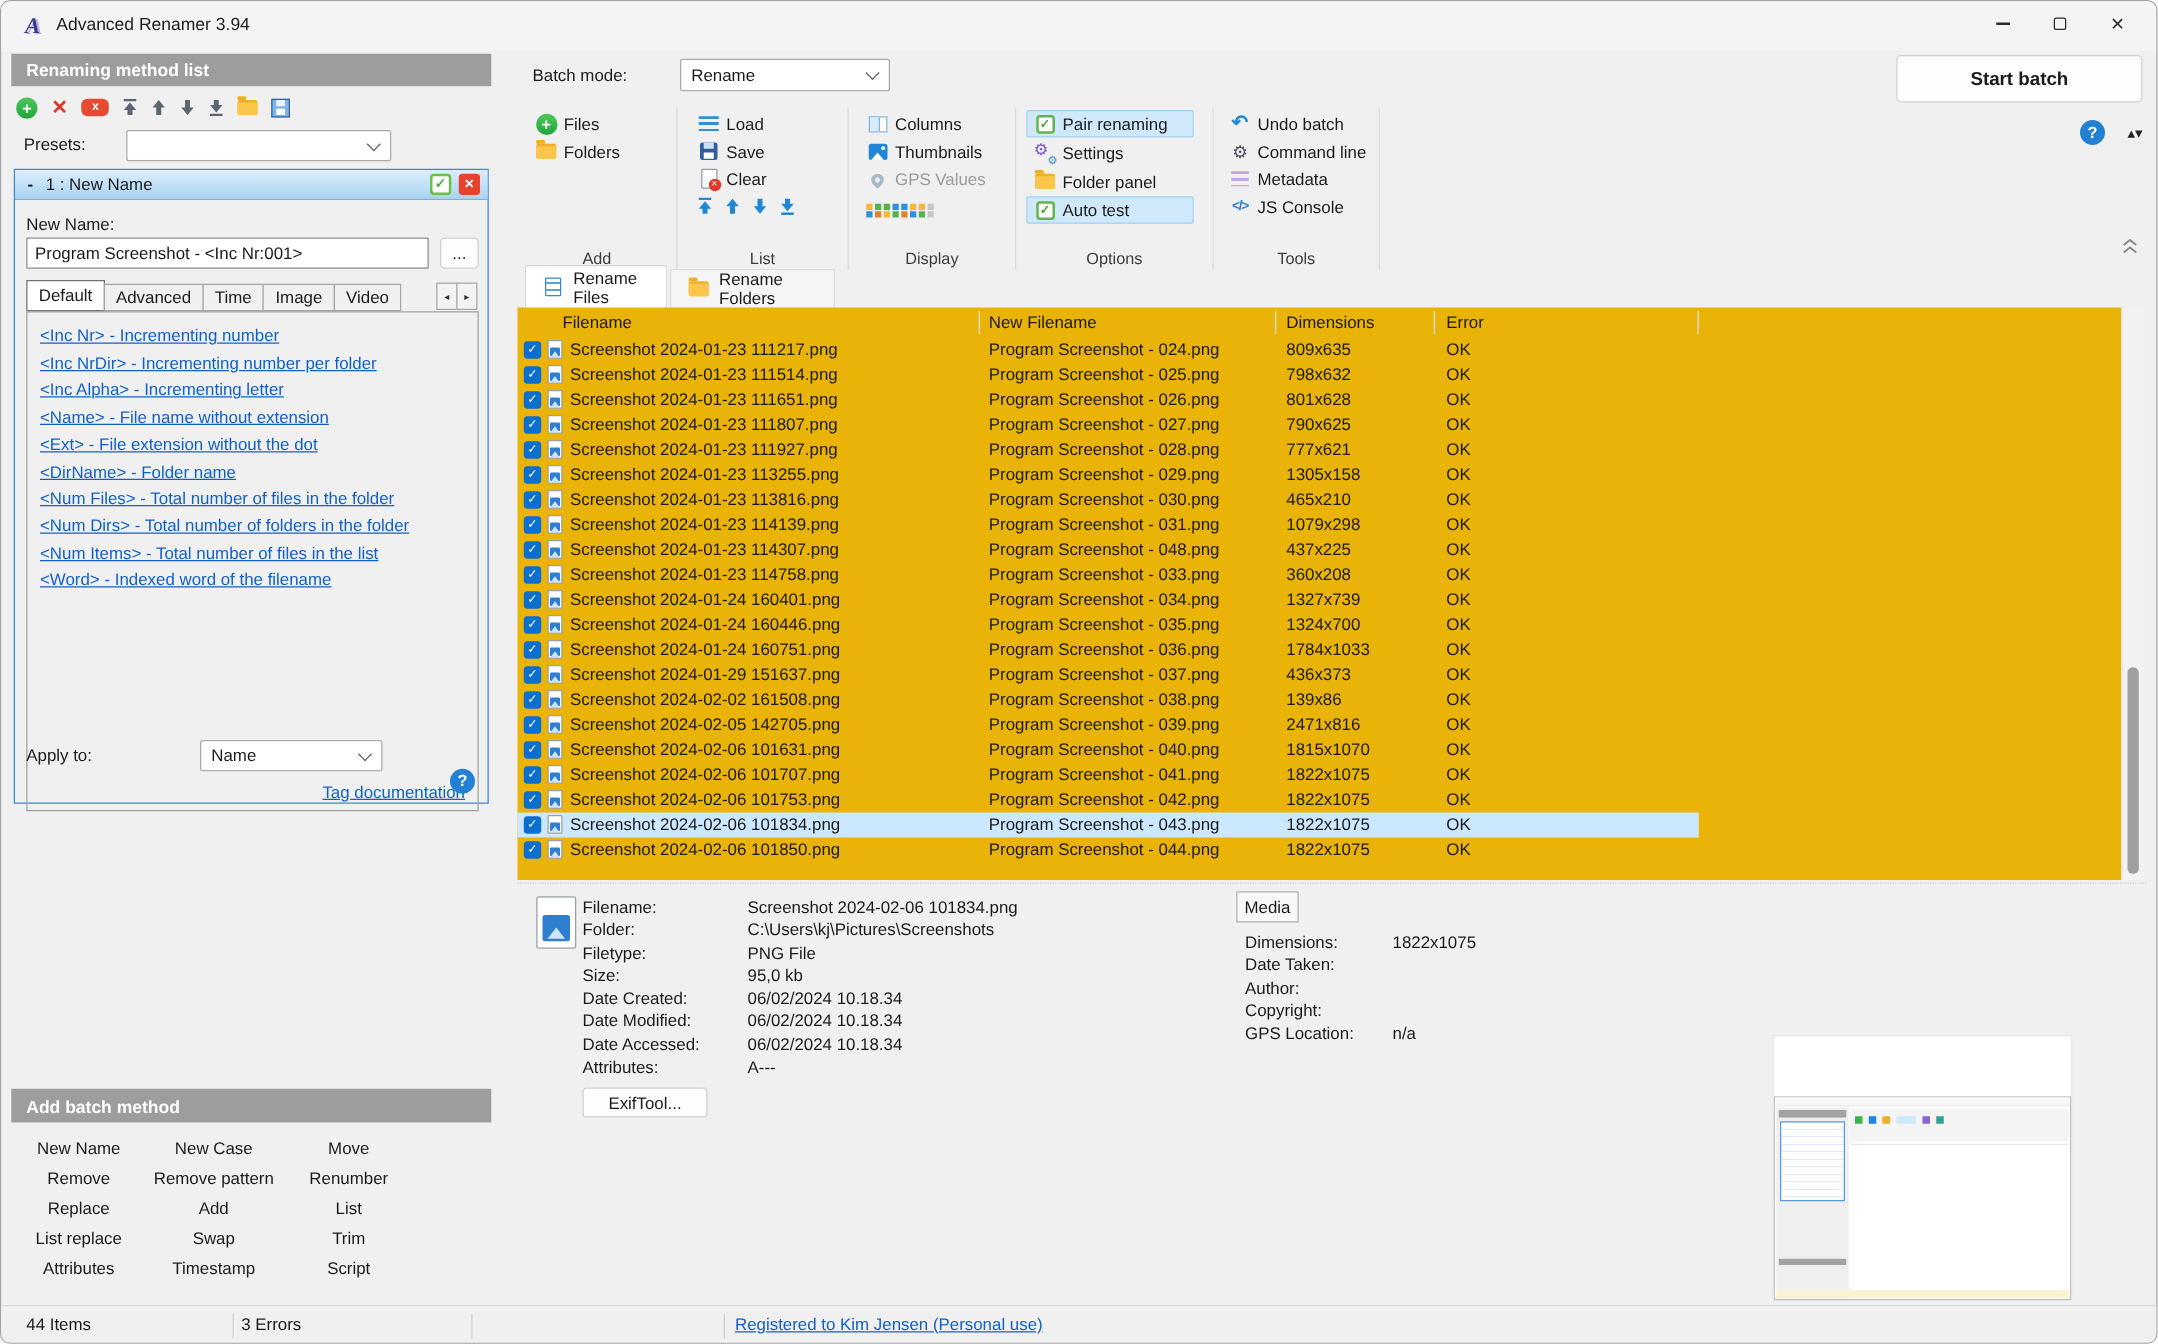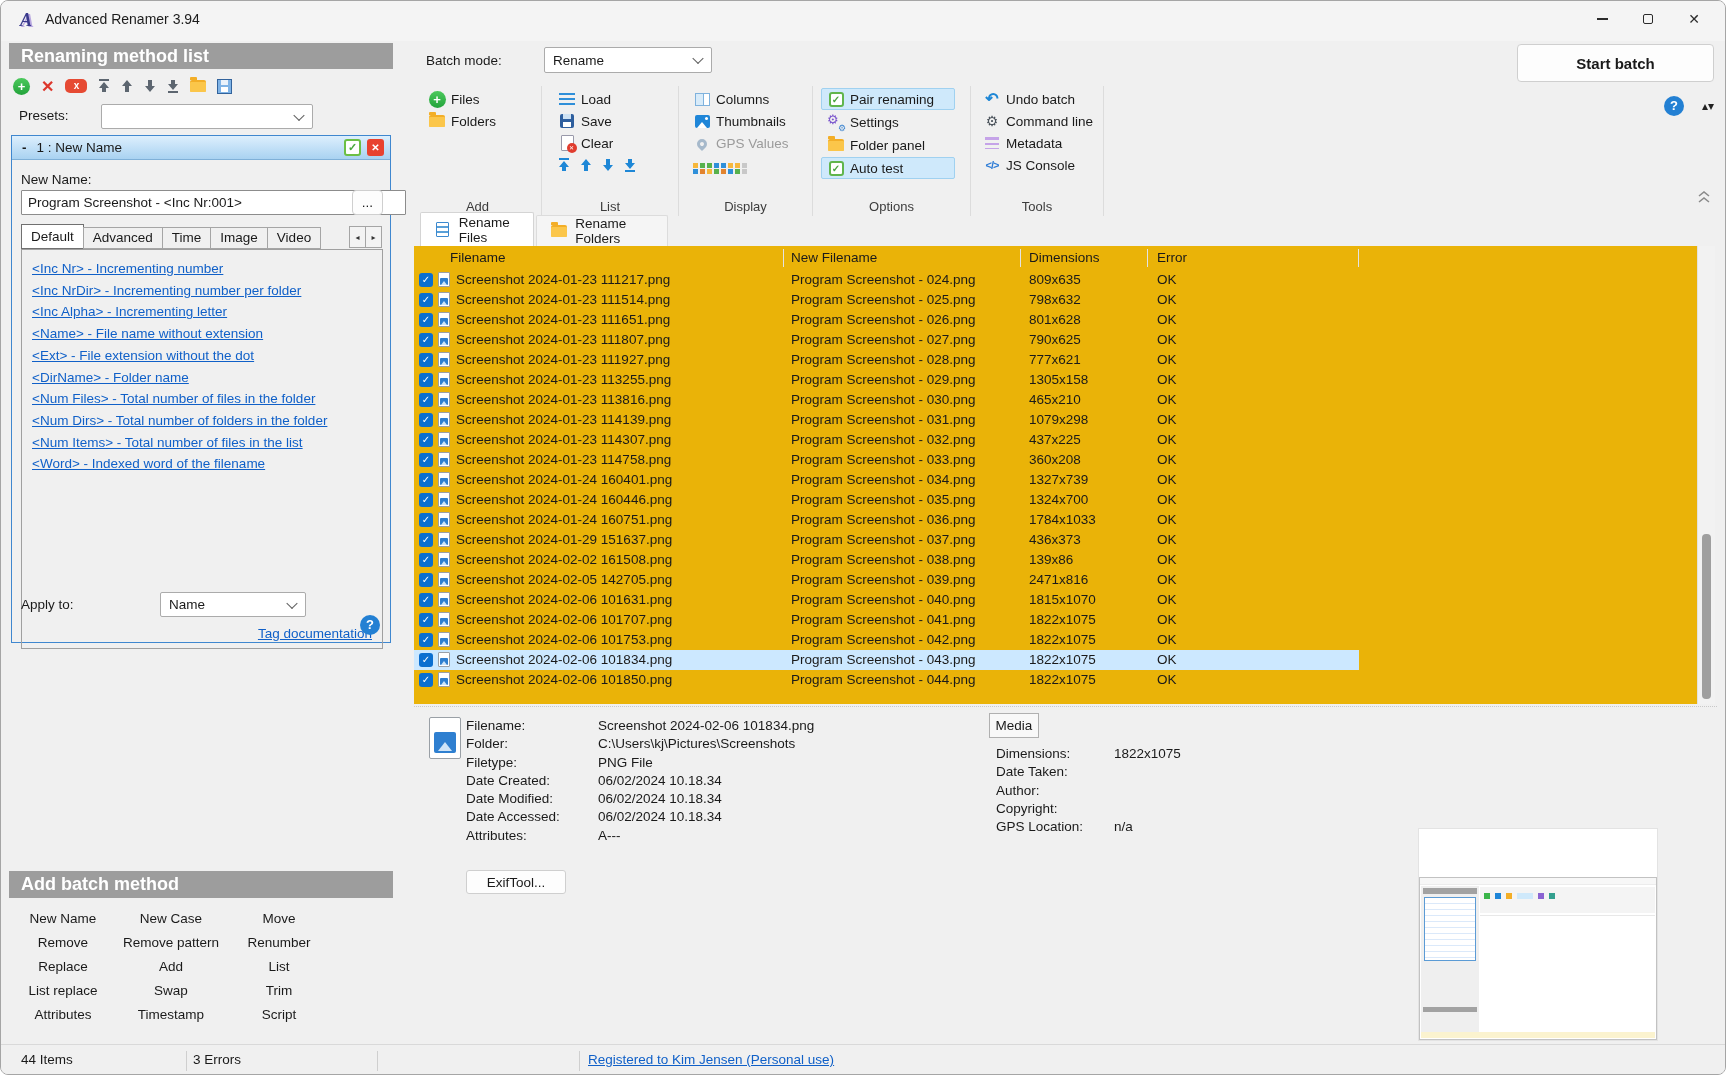--- a/index.html
+++ b/index.html
@@ -14,21 +14,21 @@
            font-family:"Liberation Serif",serif;font-style:italic;font-weight:bold;
            font-size:18px;color:#3a3a8c;text-shadow:2px 1px 0 #b9a8e0;line-height:22px;text-align:center;}
   .wtitle{position:absolute;left:44px;top:10px;font-size:14px;color:#1c1c1c;}
   .wcontrols{position:absolute;right:8px;top:2px;display:flex;}
   .wc{width:46px;height:32px;display:flex;align-items:center;justify-content:center;}
   .wc-min-bar{width:11px;height:1.5px;background:#2b2b2b;display:block;}
   .wc-max-box{width:10px;height:10px;border:1.3px solid #2b2b2b;border-radius:2px;display:block;}
   .wc-close-x{font-size:14px;color:#2b2b2b;}
 
   
-  .panel-h{position:absolute;background:#9d9d9d;color:#fff;font-weight:bold;font-size:18px;
+  .panel-h{position:absolute;background:#9d9d9d;color:#fff;font-weight:bold;font-size:14px;
            display:flex;align-items:center;padding-left:12px;}
   .combo{position:relative;background:#fff;border:1px solid #ababab;border-radius:2px;
          display:flex;align-items:center;padding:0 22px 0 8px;}
   .combo::after{content:'';position:absolute;right:9px;top:50%;width:7px;height:7px;
          border-right:1.5px solid #5f5f5f;border-bottom:1.5px solid #5f5f5f;
          transform:translateY(-70%) rotate(45deg);}
   .txt{border:1px solid #8c8c8c;border-radius:1px;background:#fff;font-family:"Liberation Sans",sans-serif;
        font-size:13.5px;padding:0 6px;color:#1a1a1a;}
   .btn{background:#fdfdfd;border:1px solid #cfcfcf;border-radius:4px;font-family:"Liberation Sans",sans-serif;
        font-size:13.5px;color:#1a1a1a;}
@@ -97,21 +97,21 @@
   .lp-toolbar>span{display:inline-flex;align-items:center;justify-content:center;}
   .presets-label{position:absolute;left:18px;top:107px;}
   .presets-combo{position:absolute;left:100px;top:103px;width:212px;height:25px;}
   .mbox{position:absolute;left:10px;top:134px;width:380px;height:508px;border:1px solid #3f87cf;background:#f0f0f0;}
   .mtitle{height:24px;background:linear-gradient(#ddeffd,#a9d2f1);border-bottom:1px solid #7fb0d8;
           display:flex;align-items:center;padding:0 6px 0 10px;}
   .mtitle .mname{margin-left:10px;}
   .mtitle .sp{flex:1;}
   .mbody{position:relative;height:482px;}
   .nn-label{position:absolute;left:9px;top:12px;}
-  .nn-input{position:absolute;left:9px;top:30px;width:385px;height:25px;}
+  .nn-input{position:absolute;left:9px;top:30px;width:322px;height:25px;}
   .nn-browse{position:absolute;left:340px;top:30px;width:31px;height:25px;}
   .mtabs{position:absolute;left:9px;top:64px;height:25px;display:flex;align-items:flex-end;}
   .mtab{height:22px;border:1px solid #a5a5a5;background:#f0f0f0;padding:0 9px;line-height:20px;margin-right:-1px;}
   .mtab.active{height:25px;background:#fff;border-color:#707070;line-height:23px;}
   .mtab-spin{position:absolute;left:337px;top:66px;display:flex;}
   .mtab-spin span{width:17px;height:22px;border:1px solid #a5a5a5;background:#f3f3f3;font-size:8px;color:#333;
           display:inline-flex;align-items:center;justify-content:center;margin-right:-1px;}
   .tagbox{position:absolute;left:9px;top:89px;width:362px;height:400px;border:1px solid #a0a0a0;padding:8px 0 0 10px;}
   .tag-link{display:block;width:max-content;line-height:21.7px;}
   .tagdoc{position:absolute;right:10px;bottom:7px;}
@@ -586,21 +586,21 @@
           <span class="rfi"></span>
           <span class="rc rc-file">Screenshot 2024-01-23 114139.png</span>
           <span class="rc rc-new">Program Screenshot - 031.png</span>
           <span class="rc rc-dim">1079x298</span>
           <span class="rc rc-err">OK</span>
         </div>
         <div class="trow">
           <span class="rcb">✓</span>
           <span class="rfi"></span>
           <span class="rc rc-file">Screenshot 2024-01-23 114307.png</span>
-          <span class="rc rc-new">Program Screenshot - 032.png</span>
+          <span class="rc rc-new">Program Screenshot - 048.png</span>
           <span class="rc rc-dim">437x225</span>
           <span class="rc rc-err">OK</span>
         </div>
         <div class="trow">
           <span class="rcb">✓</span>
           <span class="rfi"></span>
           <span class="rc rc-file">Screenshot 2024-01-23 114758.png</span>
           <span class="rc rc-new">Program Screenshot - 033.png</span>
           <span class="rc rc-dim">360x208</span>
           <span class="rc rc-err">OK</span>
@@ -706,20 +706,24 @@
         <span class="flab">Filename:</span>
         <span class="fval">Screenshot 2024-02-06 101834.png</span>
       </div>
       <div class="frow">
         <span class="flab">Folder:</span>
         <span class="fval">C:\Users\kj\Pictures\Screenshots</span>
       </div>
       <div class="frow">
         <span class="flab">Filetype:</span>
         <span class="fval">PNG File</span>
+      </div>
+      <div class="frow">
+        <span class="flab">Size:</span>
+        <span class="fval">95,0 kb</span>
       </div>
       <div class="frow">
         <span class="flab">Date Created:</span>
         <span class="fval">06/02/2024 10.18.34</span>
       </div>
       <div class="frow">
         <span class="flab">Date Modified:</span>
         <span class="fval">06/02/2024 10.18.34</span>
       </div>
       <div class="frow">

